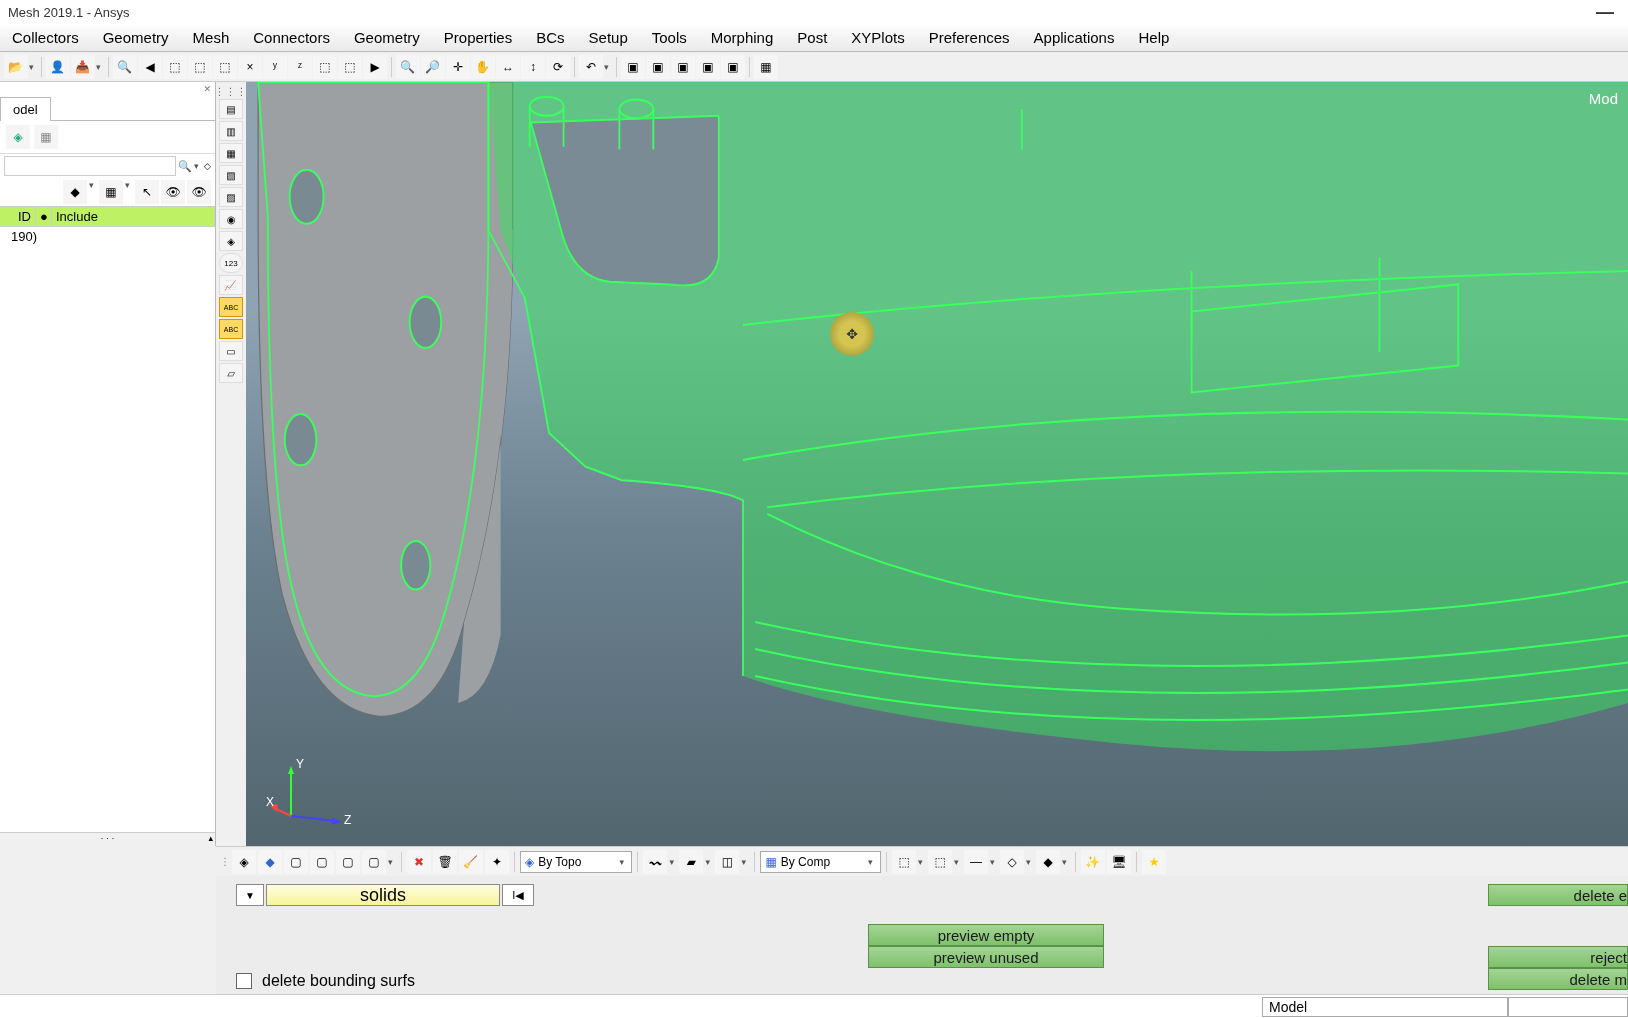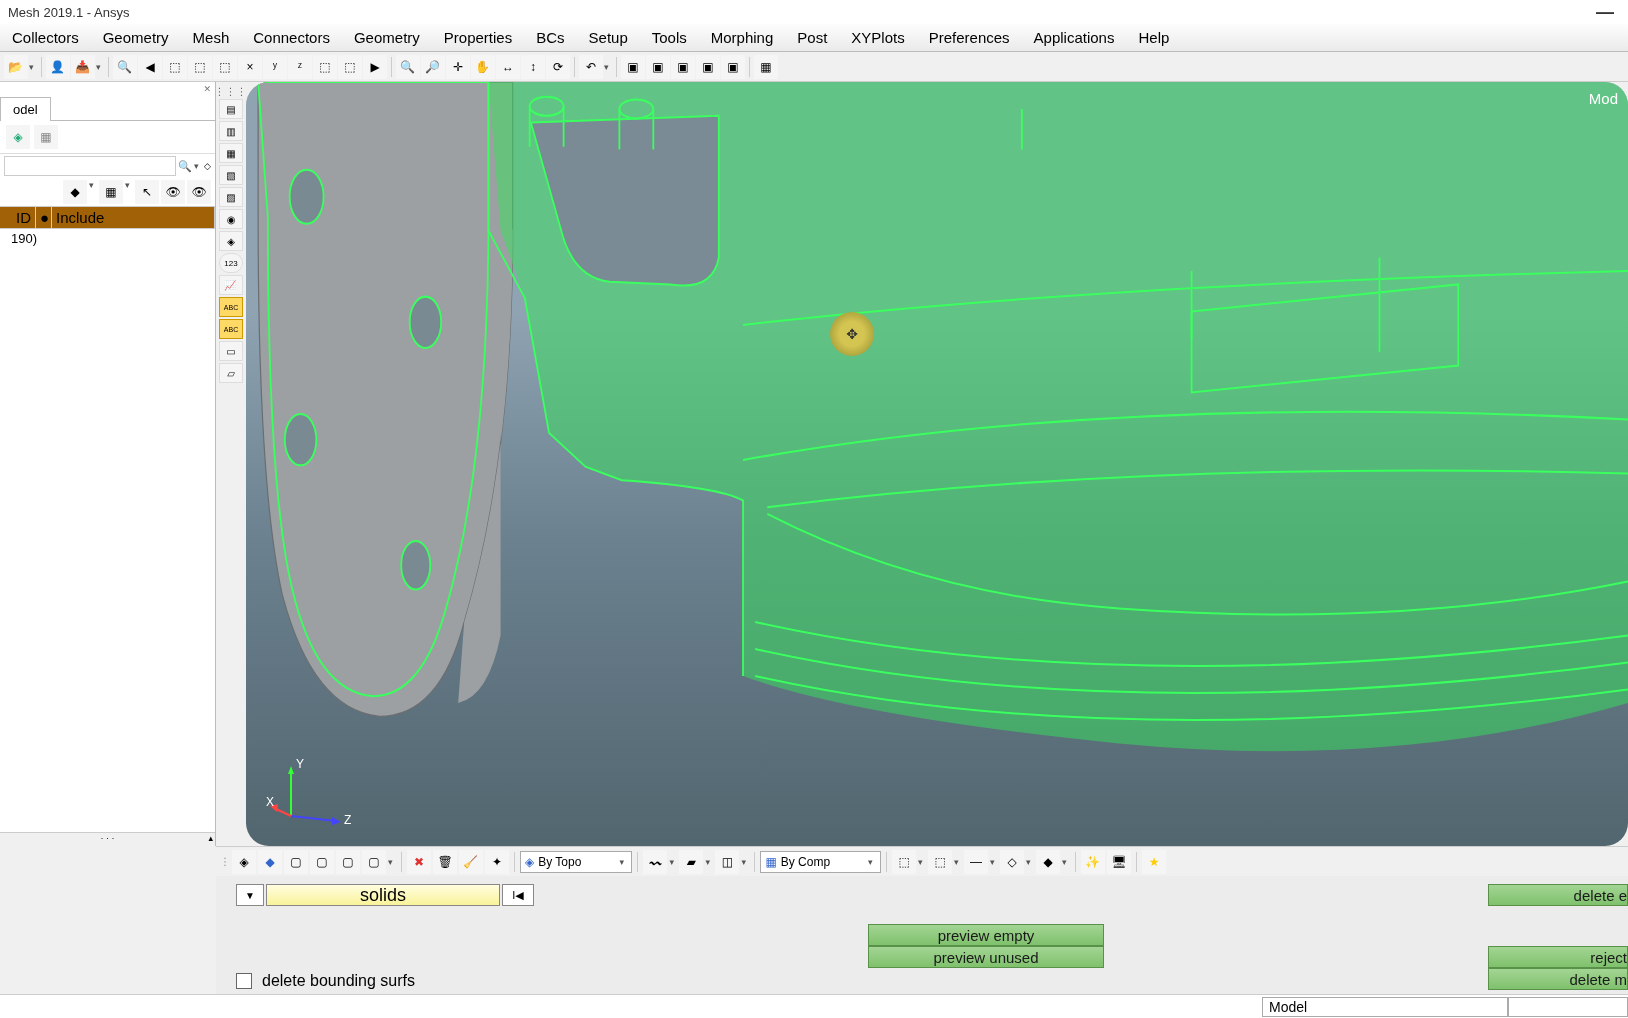--- a/index.html
+++ b/index.html
@@ -19,33 +19,33 @@
 .main-area { display: flex; height: calc(100% - 24px - 28px - 30px - 172px); }
 
 .left-panel { width: 216px; background: #fff; border-right: 1px solid #bbb; display: flex; flex-direction: column; position: relative; }
 .left-panel .close-x { position: absolute; top: 2px; right: 4px; font-size: 9px; color: #777; cursor: pointer; }
 .tab-header { display: flex; border-bottom: 1px solid #bbb; margin-top: 14px; }
 .tab-header .tab { padding: 4px 12px; background: #fff; border: 1px solid #bbb; border-bottom: none; font-size: 13px; position: relative; top: 1px; }
 .icon-row { display: flex; gap: 4px; padding: 4px 6px; border-bottom: 1px solid #ddd; }
 .search-row { display: flex; align-items: center; padding: 2px 4px; gap: 2px; }
 .search-row input { flex: 1; border: 1px solid #ccc; height: 20px; padding: 0 4px; font-size: 12px; }
 .view-row { display: flex; justify-content: flex-end; gap: 2px; padding: 2px 4px; }
-.tree-header { display: flex; background: #a16207; border-top: 1px solid #ccc; border-bottom: 1px solid #ccc; font-family: monospace; font-size: 15px; }
+.tree-header { display: flex; background: #bef264; border-top: 1px solid #ccc; border-bottom: 1px solid #ccc; font-family: monospace; font-size: 13px; }
 .tree-header .col { padding: 2px 4px; border-right: 1px solid #ccc; }
 .tree-body { flex: 1; font-family: monospace; font-size: 13px; padding: 2px 11px; overflow: auto; }
 .left-footer { height: 14px; background: #f0f0f0; border-top: 1px solid #ccc; font-size: 9px; text-align: center; position: relative; }
 .left-footer .expand { position: absolute; right: 2px; top: 0; font-size: 9px; }
 
 .viewport-wrap { flex: 1; display: flex; }
 .side-toolbar { width: 30px; background: #f0f0f0; display: flex; flex-direction: column; padding-top: 4px; gap: 2px; align-items: center; }
 .side-toolbar .sbtn { width: 24px; height: 20px; background: #f5f5f5; border: 1px solid #ddd; cursor: pointer; display: flex; align-items: center; justify-content: center; font-size: 10px; }
 .side-toolbar .sbtn.active { background: #ffd966; border-color: #c90; }
 .side-toolbar .dots { font-size: 10px; color: #666; letter-spacing: 1px; }
 
-.viewport { flex: 1; position: relative; background: linear-gradient(to bottom, #8fa3b1 0%, #8fa3b3 30%, #6b818f 60%, #52666f 100%); overflow: hidden; border-radius: 23px; }
+.viewport { flex: 1; position: relative; background: linear-gradient(to bottom, #8fa3b1 0%, #8fa3b3 30%, #6b818f 60%, #52666f 100%); overflow: hidden; }
 .viewport .label-top { position: absolute; top: 8px; right: 10px; color: #fff; font-size: 15px; }
 .viewport .cursor-dot { position: absolute; width: 44px; height: 44px; border-radius: 50%; background: radial-gradient(circle, #d4c451 40%, #b0a73f 70%, rgba(176,167,63,0) 100%); left: 584px; top: 230px; display: flex; align-items: center; justify-content: center; }
 .viewport .cursor-dot::after { content: "✥"; font-size: 14px; color: #333; }
 .viewport .triad { position: absolute; left: 20px; bottom: 10px; width: 90px; height: 80px; }
 .viewport svg.model { position: absolute; inset: 0; width: 100%; height: 100%; }
 
 .bottom-toolbar { height: 30px; background: #f0f0f0; border-top: 1px solid #ccc; display: flex; align-items: center; padding: 0 4px; gap: 2px; margin-left: 216px; }
 .bottom-toolbar .combo { display: flex; align-items: center; background: #fff; border: 1px solid #aaa; height: 22px; padding: 0 4px; gap: 4px; font-size: 12px; cursor: pointer; }
 
 .panel-area { height: 142px; background: #ececec; display: flex; margin-left: 216px; position: relative; }

